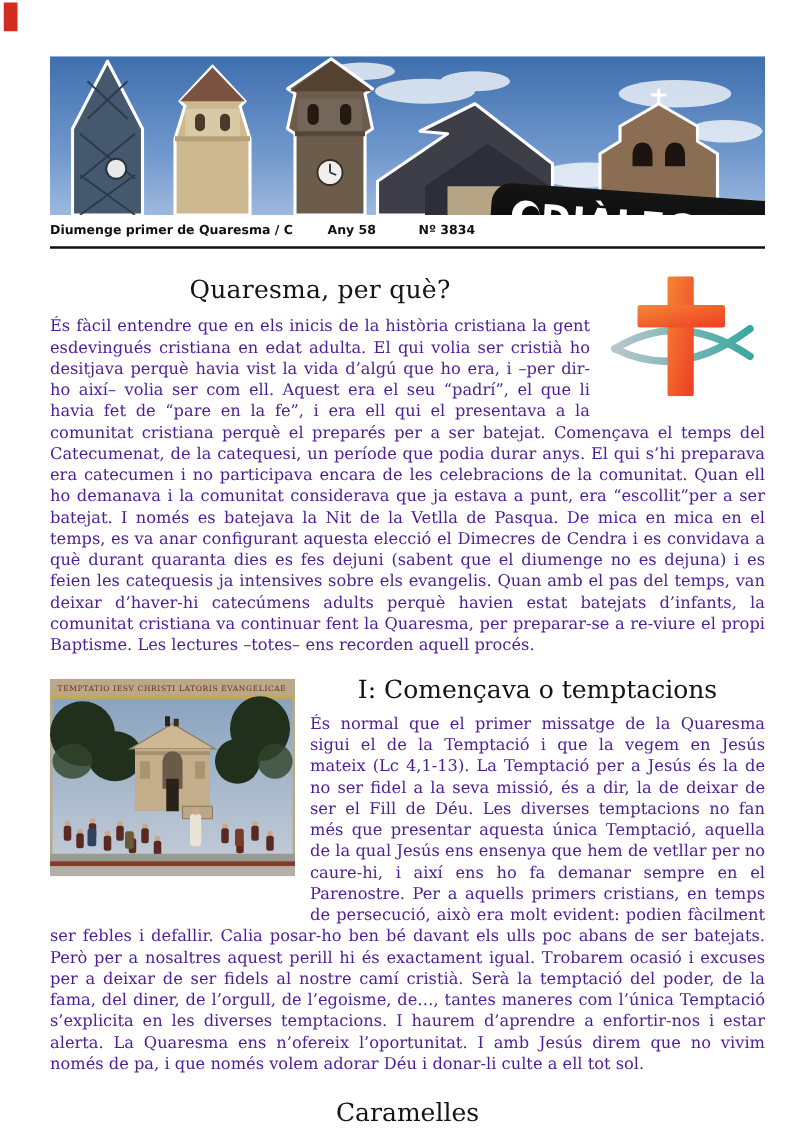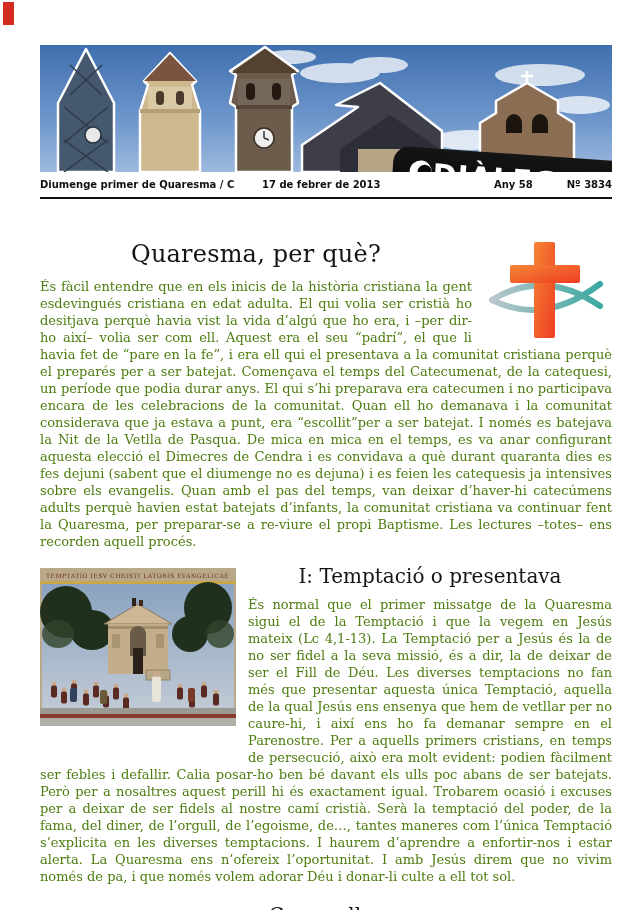--- a/index.html
+++ b/index.html
@@ -13,27 +13,27 @@
   .header-photo{margin-top:45px;width:572px;height:127px;display:block;}
   
   .infobar{
     display:flex;align-items:baseline;margin-top:7px;padding-bottom:7px;border-bottom:2px solid #111;
     font-family:"DejaVu Sans","Liberation Sans",sans-serif;font-weight:bold;font-size:10px;color:#111;
   }
   .infobar .edition{width:222px;}
   .infobar .date{flex:1;}
   .infobar .year{margin-right:34px;}
   h1.article-title{
-    font-size:24px;font-weight:normal;margin:41px 0 10px 0;text-align:center;letter-spacing:0.2px;color:#141414;
+    font-size:20px;font-weight:normal;margin:20px 0 10px 0;text-align:center;letter-spacing:0.2px;color:#141414;
   }
   h2.section-title{
     font-size:20px;font-weight:normal;margin:14px 0 8px 0;text-align:center;color:#141414;
   }
   p.body-text{
-    font-size:13px;line-height:17px;text-align:justify;margin:0;color:#4d7c0f;
+    font-size:13px;line-height:17px;text-align:justify;margin:0;color:#4c1d95;
   }
   .logo-box{float:right;width:126px;height:96px;margin:2px 0 6px 14px;}
   .fresco-box{float:left;width:196px;height:158px;margin:4px 12px 34px 0;}
   .section{margin-top:14px;}
   .clearfix::after{content:"";display:block;clear:both;}
 </style>
 </head>
 <body>
 
 <div class="corner-mark"></div>
@@ -117,21 +117,20 @@
         <polygon points="372,140 369,150 381,142" fill="#ffffff"></polygon>
         <circle cx="384" cy="132" r="7" fill="#0b0b0b"></circle>
       </g>
       <text x="392" y="144" font-family="DejaVu Sans, sans-serif" font-size="29" font-weight="bold" fill="#ffffff" letter-spacing="1">DIÀLEG</text>
       <text x="398" y="160" font-family="DejaVu Sans, sans-serif" font-size="12" font-weight="bold" fill="#ffffff">Parròquies de Torelló</text>
     </g>
   </svg>
 
   <div class="infobar">
     <span class="edition">Diumenge primer de Quaresma / C</span>
-    <span class="date">17 de febrer de 2013</span>
     <span class="year">Any 58</span>
     <span class="issue">Nº 3834</span>
   </div>
 
   <div class="article clearfix">
     <svg class="logo-box" viewBox="0 0 126 96">
       <defs>
         <linearGradient id="fishg" x1="0" y1="0" x2="1" y2="0">
           <stop offset="0" stop-color="#b9c6cd"></stop>
             <stop offset="1" stop-color="#3aa8a0"></stop>
@@ -215,19 +214,19 @@
       </g>
 
       <rect x="106" y="102" width="24" height="10" fill="#b8a888" stroke="#8a7a5a" stroke-width="0.8"></rect>
       <rect x="112" y="108" width="9" height="26" rx="3" fill="#e8e4d8"></rect>
       <circle cx="116.5" cy="106" r="3" fill="#caa98a"></circle>
 
       <rect x="0" y="140" width="196" height="6" fill="#9a9a92"></rect>
       <rect x="0" y="146" width="196" height="4" fill="#8a3a2a"></rect>
       <rect x="0" y="150" width="196" height="8" fill="#b0b0a8"></rect>
     </svg>
-    <h2 class="section-title">I: Temptació o presentava</h2>
+    <h2 class="section-title">I: Començava o temptacions</h2>
     <p class="body-text">És normal que el primer missatge de la Quaresma sigui el de la Temptació i que la vegem en Jesús mateix (Lc 4,1-13). La Temptació per a Jesús és la de no ser fidel a la seva missió, és a dir, la de deixar de ser el Fill de Déu. Les diverses temptacions no fan més que presentar aquesta única Temptació, aquella de la qual Jesús ens ensenya que hem de vetllar per no caure-hi, i així ens ho fa demanar sempre en el Parenostre. Per a aquells primers cristians, en temps de persecució, això era molt evident: podien fàcilment ser febles i defallir. Calia posar-ho ben bé davant els ulls poc abans de ser batejats. Però per a nosaltres aquest perill hi és exactament igual. Trobarem ocasió i excuses per a deixar de ser fidels al nostre camí cristià. Serà la temptació del poder, de la fama, del diner, de l’orgull, de l’egoisme, de…, tantes maneres com l’única Temptació s’explicita en les diverses temptacions. I haurem d’aprendre a enfortir-nos i estar alerta. La Quaresma ens n’ofereix l’oportunitat. I amb Jesús direm que no vivim només de pa, i que només volem adorar Déu i donar-li culte a ell tot sol.</p>
   </div>
 
   <h2 class="section-title" style="margin-top:18px;">Caramelles</h2>
 
 </div>
 
 </body></html>

